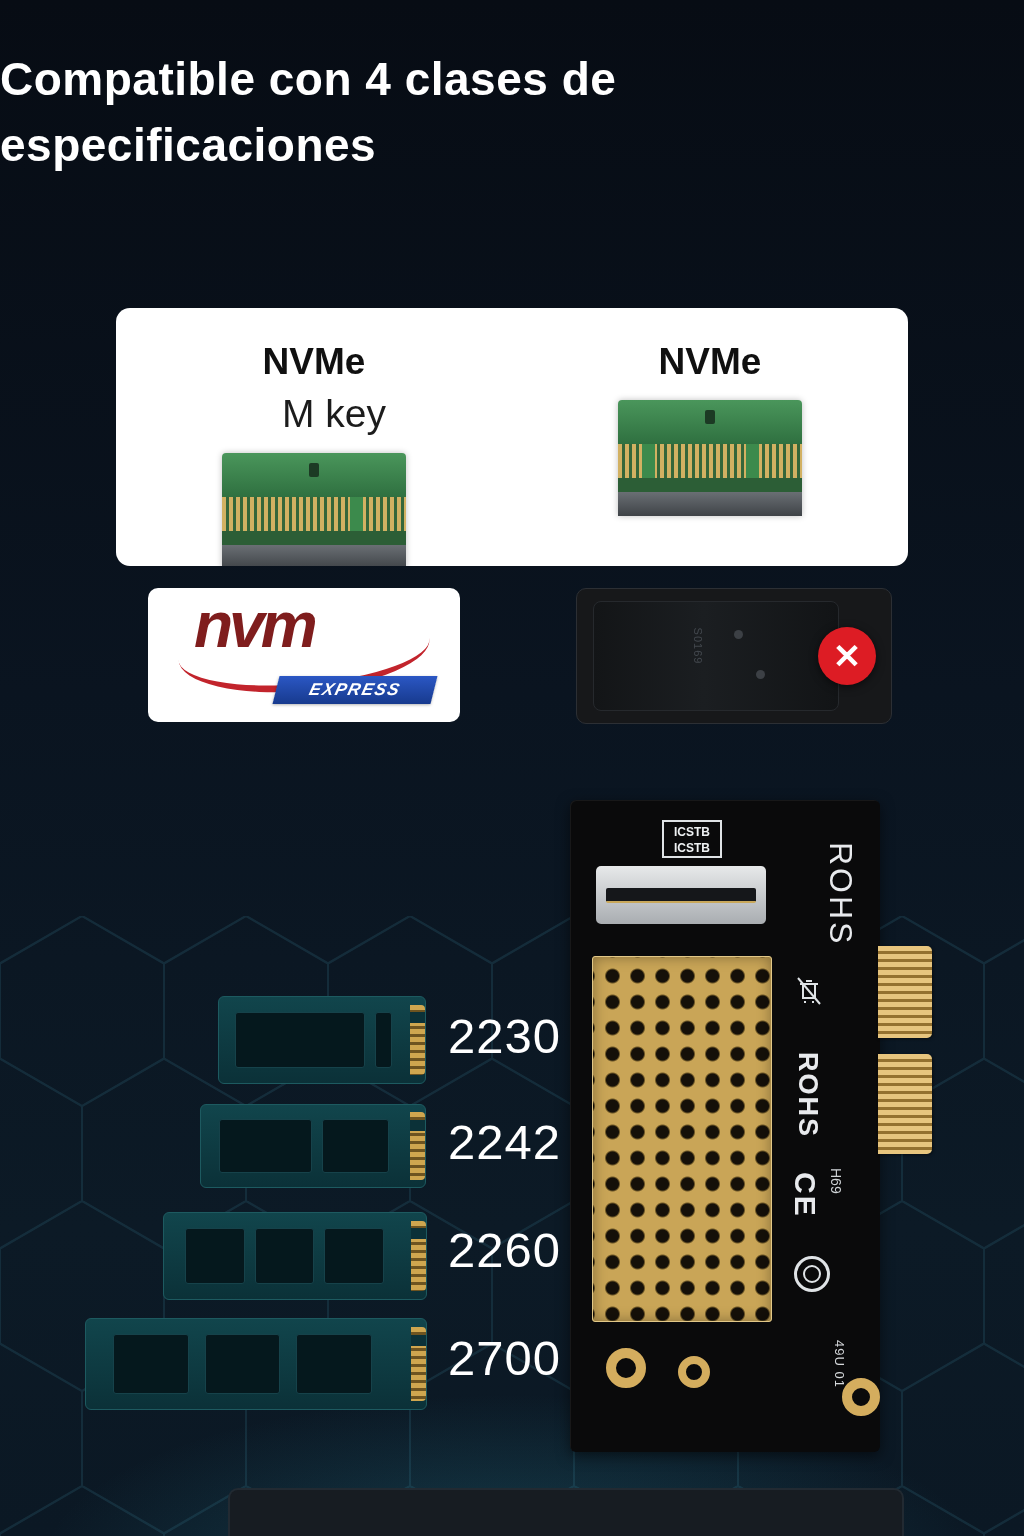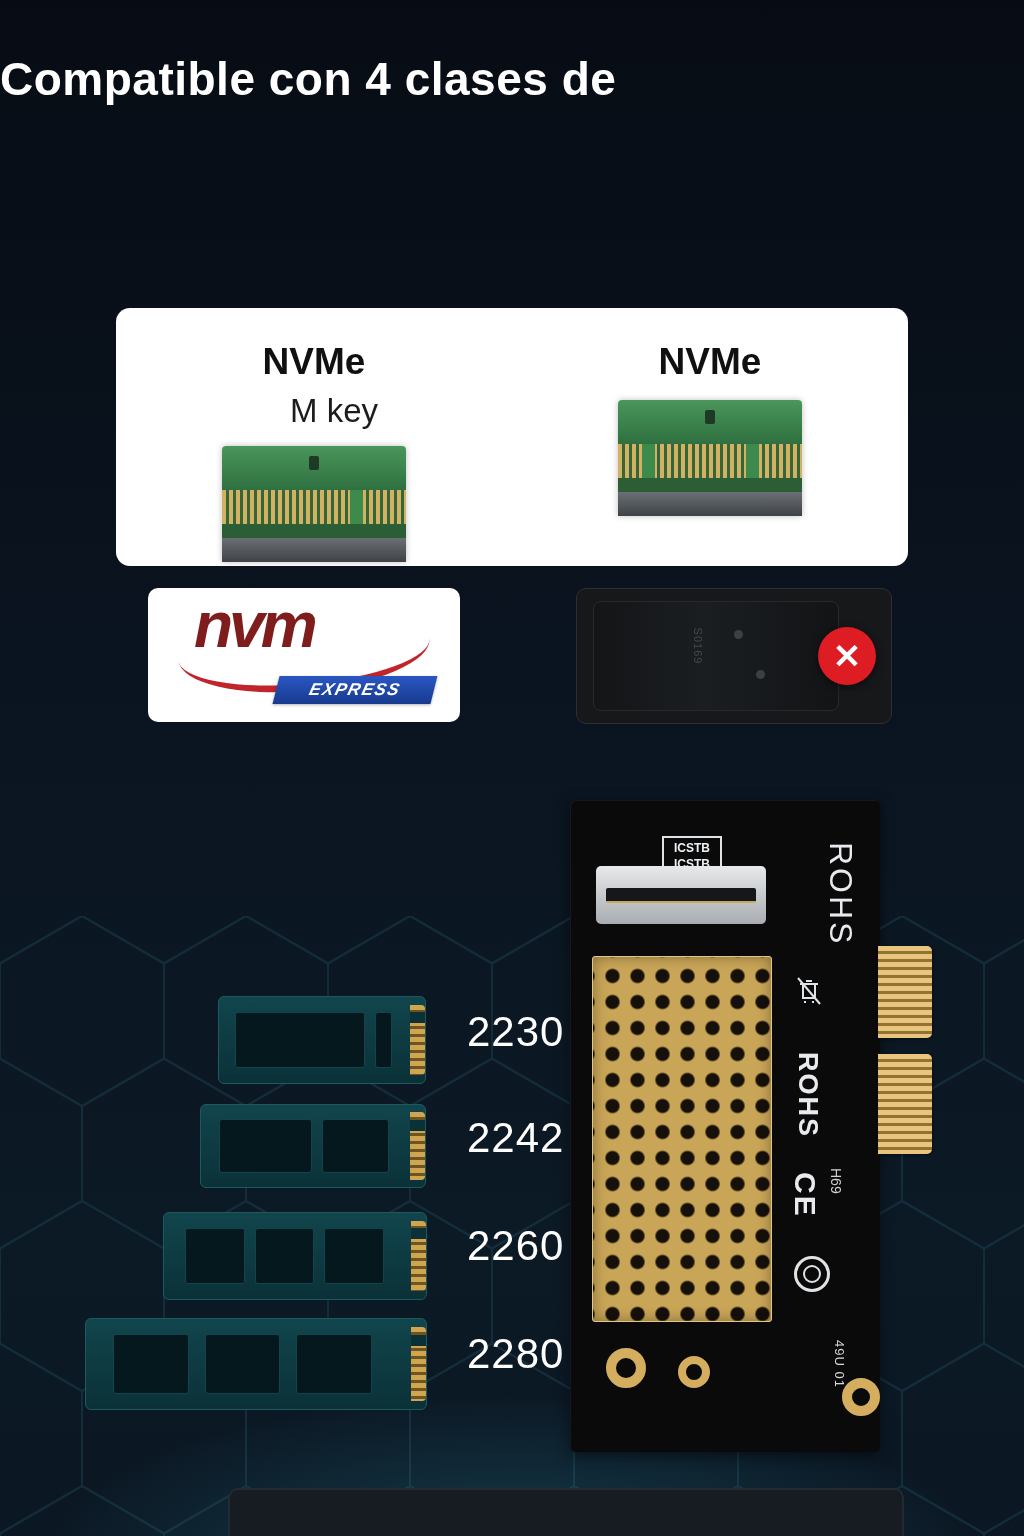--- a/index.html
+++ b/index.html
@@ -10,21 +10,21 @@
   }
   .abs{position:absolute;}
   
   .title{left:0;top:52px;width:100%;text-align:left;color:#ffffff;font-size:46px;font-weight:bold;letter-spacing:.5px;}
   .title2{top:118px;}
   .subtitle{left:0;top:210px;width:100%;text-align:center;color:#ffffff;font-size:31px;font-weight:bold;}
   
   .compat-card{left:116px;top:308px;width:792px;height:258px;background:#ffffff;border-radius:14px;display:flex;overflow:hidden;}
   .compat-col{width:50%;position:relative;text-align:center;padding-top:34px;box-sizing:border-box;}
   .nvme-name{font-size:37px;font-weight:bold;color:#101010;line-height:1.1;}
-  .nvme-key{font-size:33px;color:#1c1c1c;margin-top:10px;line-height:1.1;margin-left:40px;}
+  .nvme-key{font-size:39px;color:#1c1c1c;margin-top:10px;line-height:1.1;margin-left:40px;}
   .m2conn{margin:17px auto 0;width:184px;height:116px;position:relative;border-radius:4px 4px 0 0;overflow:hidden;box-shadow:0 0 6px rgba(0,0,0,.25);}
   .pcb-top{height:44px;background:linear-gradient(180deg,#4a965b,#2f7040);position:relative;}
   .pcb-hole{position:absolute;left:50%;top:10px;width:10px;height:14px;margin-left:-5px;background:#1c3a24;border-radius:2px;}
   .fingers-band{height:34px;background:repeating-linear-gradient(90deg,#d2b162 0 4px,#35663a 4px 7px);position:relative;}
   .key-notch{position:absolute;top:0;width:13px;height:34px;background:#3c8a4c;}
   .pcb-mid{height:14px;background:#2c5e36;}
   .pcb-gray{height:24px;background:linear-gradient(180deg,#6a6f74,#3f4347);}
   
   .logo-card{left:148px;top:588px;width:312px;height:134px;background:#ffffff;border-radius:10px;overflow:hidden;}
   .nvm-text{position:absolute;left:46px;top:4px;font-size:64px;font-weight:bold;font-style:italic;color:#7f1d1d;letter-spacing:-4px;line-height:1.05;}
@@ -36,24 +36,24 @@
   .ssd-photo{position:absolute;left:16px;top:12px;width:244px;height:108px;background:linear-gradient(90deg,#131517,#1b1e21 45%,#121416);border:1px solid #26292d;border-radius:8px;}
   .screw{position:absolute;width:9px;height:9px;border-radius:50%;background:#3c4045;}
   .pcb-marking{position:absolute;left:86px;top:38px;color:#43484e;font-size:11px;transform:rotate(90deg);letter-spacing:1px;}
   .x-badge{left:818px;top:627px;width:58px;height:58px;border-radius:50%;background:#dd1c24;color:#ffffff;font-size:34px;font-weight:bold;display:flex;align-items:center;justify-content:center;box-shadow:0 2px 8px rgba(0,0,0,.55);}
   
   .ssd{position:absolute;background:linear-gradient(180deg,#11454c,#0b3138);border:1px solid #1d5a60;border-radius:6px;}
   .chips{position:absolute;left:8%;top:17%;bottom:17%;right:16%;display:flex;gap:10px;}
   .chip{background:#05181d;border:1px solid #16424a;border-radius:3px;}
   .fingers{position:absolute;right:0;top:9%;bottom:9%;width:15px;background:repeating-linear-gradient(180deg,#cfa64f 0 5px,#6e5420 5px 8px);border-radius:0 4px 4px 0;}
   .f-notch{position:absolute;right:0;top:18%;width:15px;height:11px;background:#0b3138;}
-  .size-label{position:absolute;left:467px;color:#ffffff;font-size:42px;letter-spacing:1px;}
+  .size-label{position:absolute;left:448px;color:#ffffff;font-size:49px;letter-spacing:1px;}
   
   .adapter{left:570px;top:800px;width:310px;height:652px;background:#0a0a0b;border-radius:6px;box-shadow:inset 1px 1px 0 rgba(255,255,255,.06),0 4px 14px rgba(0,0,0,.5);}
-  .label-box{position:absolute;left:92px;top:36px;width:60px;height:38px;border:2px solid #dfe3e6;color:#eef1f3;font-size:12px;font-weight:bold;line-height:1.3;text-align:center;box-sizing:border-box;padding-top:3px;}
+  .label-box{position:absolute;left:92px;top:20px;width:60px;height:38px;border:2px solid #dfe3e6;color:#eef1f3;font-size:12px;font-weight:bold;line-height:1.3;text-align:center;box-sizing:border-box;padding-top:3px;}
   .vtext{writing-mode:vertical-rl;color:#e8eaed;}
   .rohs-top{position:absolute;left:252px;top:42px;font-size:32px;letter-spacing:3px;}
   .rohs-side{position:absolute;left:222px;top:252px;font-size:27px;font-weight:bold;letter-spacing:2px;}
   .ce-mark{position:absolute;left:218px;top:372px;font-size:30px;font-weight:bold;letter-spacing:2px;}
   .h-mark{position:absolute;left:258px;top:368px;font-size:14px;color:#cfd3d6;}
   .serial-mark{position:absolute;left:262px;top:540px;font-size:13px;color:#d6d9dc;letter-spacing:1px;}
   .m2socket{position:absolute;left:26px;top:66px;width:170px;height:58px;background:linear-gradient(180deg,#e7e9ea,#a9adb1);border-radius:5px;}
   .m2slot{position:absolute;left:10px;top:22px;right:10px;height:13px;background:#15171a;border-radius:2px;border-bottom:2px solid #c9a85a;}
   .heatsink{position:absolute;left:22px;top:156px;width:178px;height:364px;background-color:#c9a557;background-image:radial-gradient(circle,#151009 6px,#6b5526 7px,rgba(0,0,0,0) 8px);background-size:25px 26px;background-position:7px 6px;border:1px solid #e2c888;border-radius:3px;box-shadow:inset 0 0 14px rgba(0,0,0,.35);}
   .pcie-block{position:absolute;left:308px;width:54px;background:repeating-linear-gradient(180deg,#e7c57e 0 5px,#94712f 5px 8px);border-radius:0 5px 5px 0;box-shadow:1px 1px 3px rgba(0,0,0,.5);}
@@ -84,20 +84,21 @@
           <polygon points="0,-142.5 82,-95 82,0 0,47.5 -82,0 -82,-95"></polygon>
           <polygon points="164,-142.5 246,-95 246,0 164,47.5 82,0 82,-95"></polygon>
         </g>
       </pattern>
     </defs>
     <rect x="0" y="0" width="1024" height="620" fill="url(#hexpat)" opacity="0.5"></rect>
   </svg>
   <div class="abs glow"></div>
 
   <div class="abs title">Compatible con 4 clases de</div>
+  <div class="abs title title2">especificaciones</div>
 
   <div class="abs compat-card">
     <div class="compat-col">
       <div class="nvme-name">NVMe</div>
       <div class="nvme-key">M key</div>
       <div class="m2conn">
         <div class="pcb-top">
             <div class="pcb-hole"></div>
           </div>
         <div class="fingers-band">
@@ -173,21 +174,21 @@
 
   <div class="ssd" style="left:85px;top:1318px;width:340px;height:90px;">
     <div class="chips" style="gap:16px;">
       <div class="chip" style="flex:1;"></div>
       <div class="chip" style="flex:1;"></div>
       <div class="chip" style="flex:1;"></div>
     </div>
     <div class="fingers"></div>
     <div class="f-notch"></div>
   </div>
-  <div class="size-label" style="top:1330px;">2280</div>
+  <div class="size-label" style="top:1330px;">2700</div>
 
   <div class="abs adapter">
     <div class="label-box">
       <div>ICSTB</div>
       <div>ICSTB</div>
     </div>
     <div class="vtext rohs-top">ROHS</div>
     <div class="m2socket">
       <div class="m2slot"></div>
     </div>

